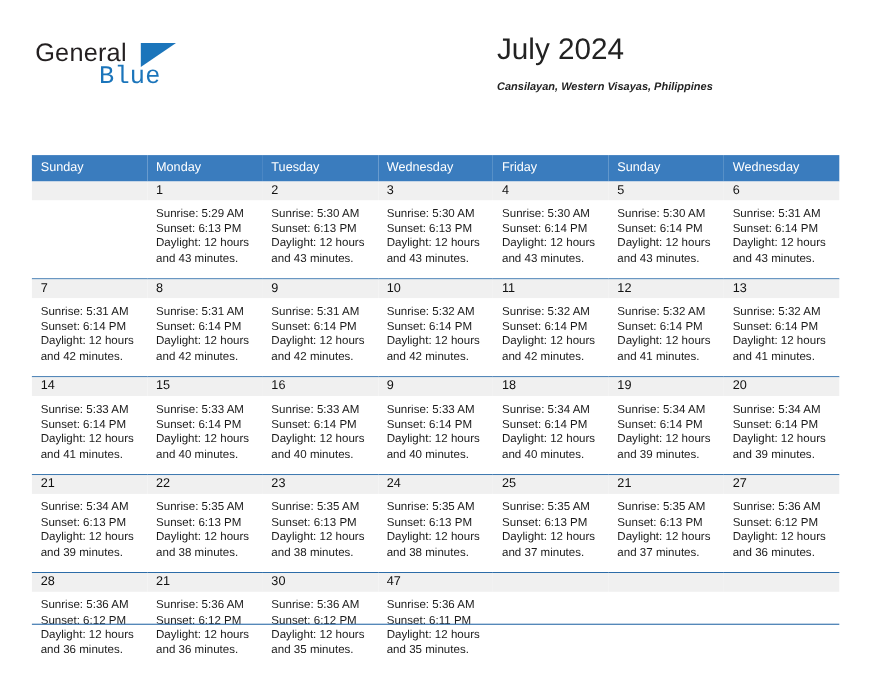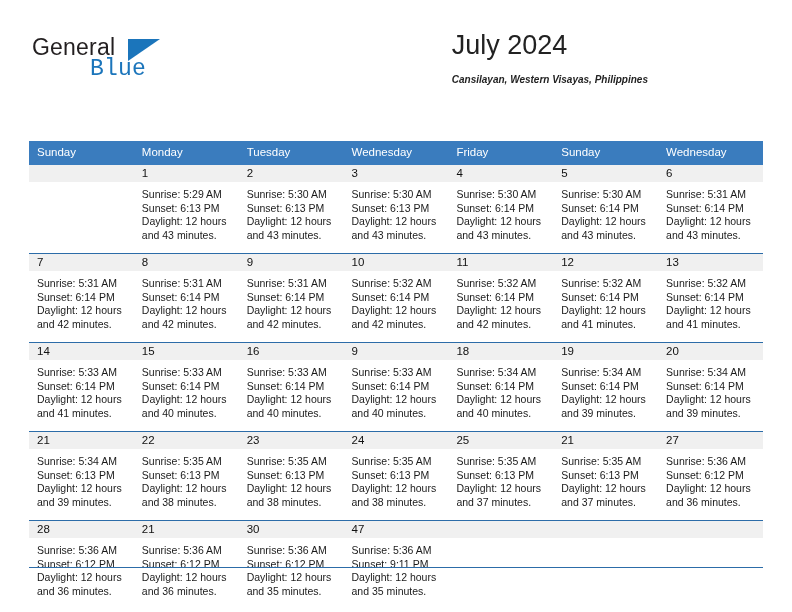--- a/index.html
+++ b/index.html
@@ -525,21 +525,21 @@
                 <div>Daylight: 12 hours</div>
                 <div>and 35 minutes.</div>
               </div>
             </div>
           </td>
           <td>
             <div class="daycell">
               <div class="daynum-band">47</div>
               <div class="info">
                 <div>Sunrise: 5:36 AM</div>
-                <div>Sunset: 9:11 PM</div>
+                <div>Sunset: 6:11 PM</div>
                 <div>Daylight: 12 hours</div>
                 <div>and 35 minutes.</div>
               </div>
             </div>
           </td>
           <td>
             <div class="daycell blank">
               <div class="daynum-band"></div>
             </div>
           </td>

